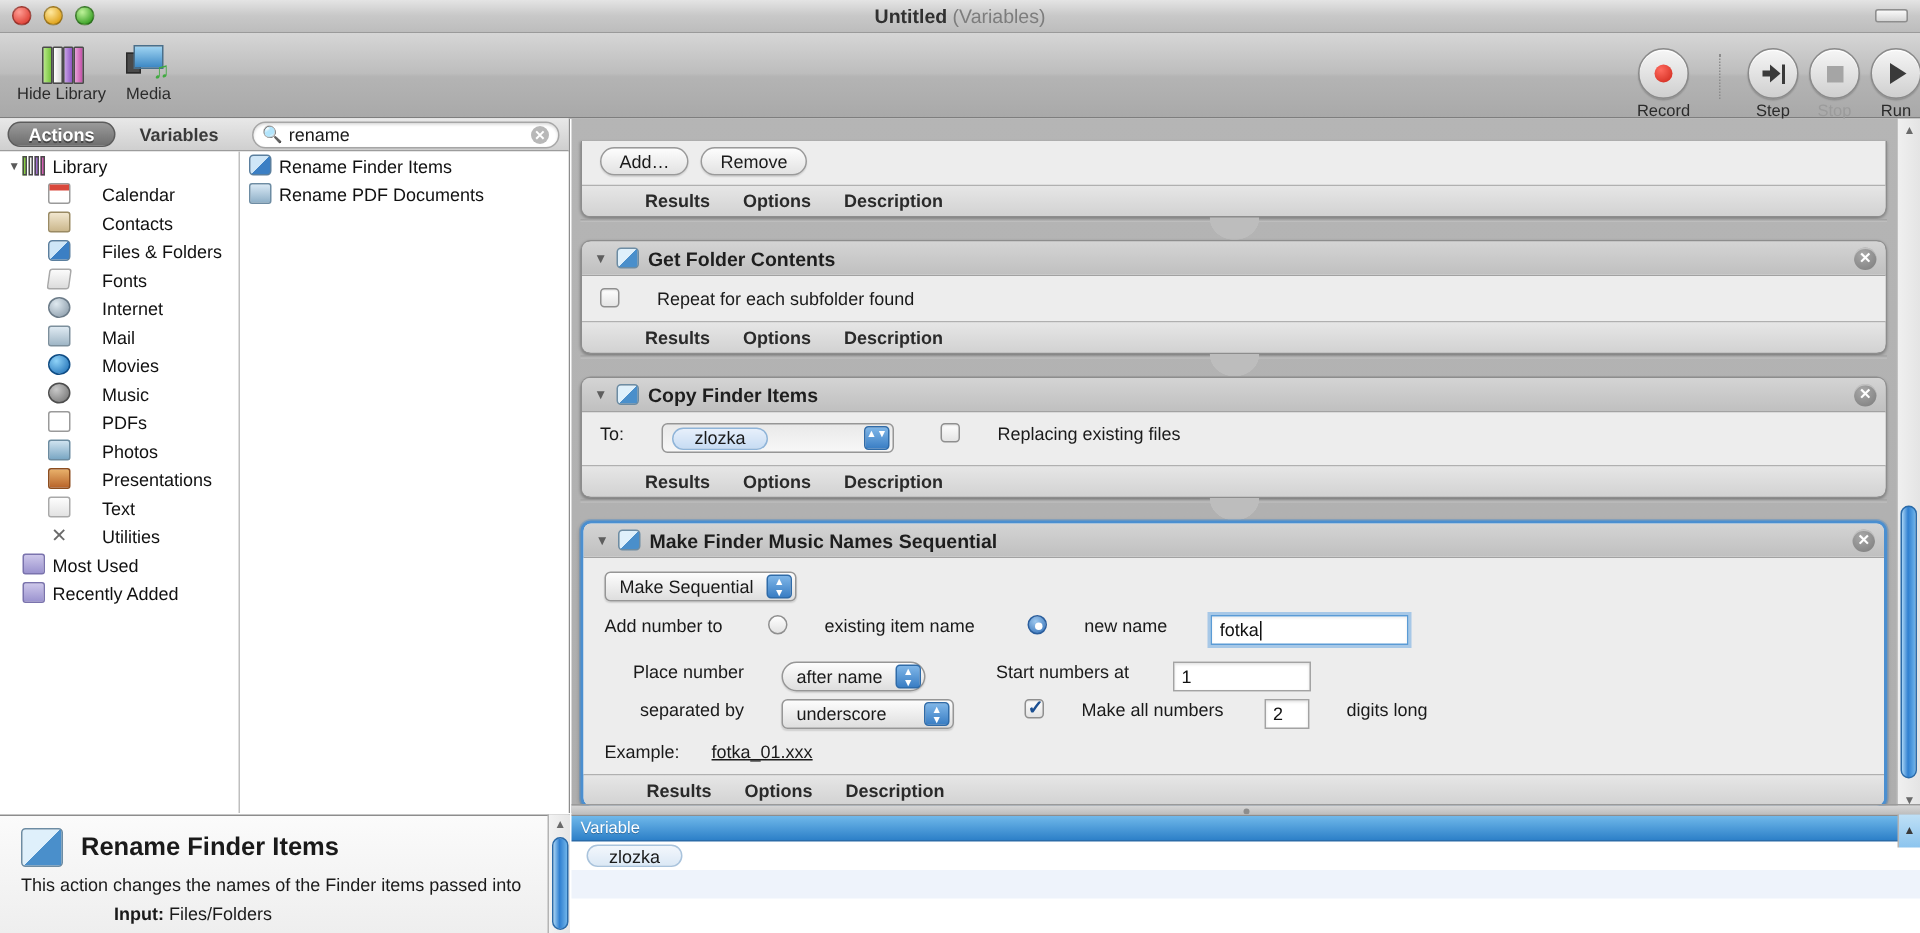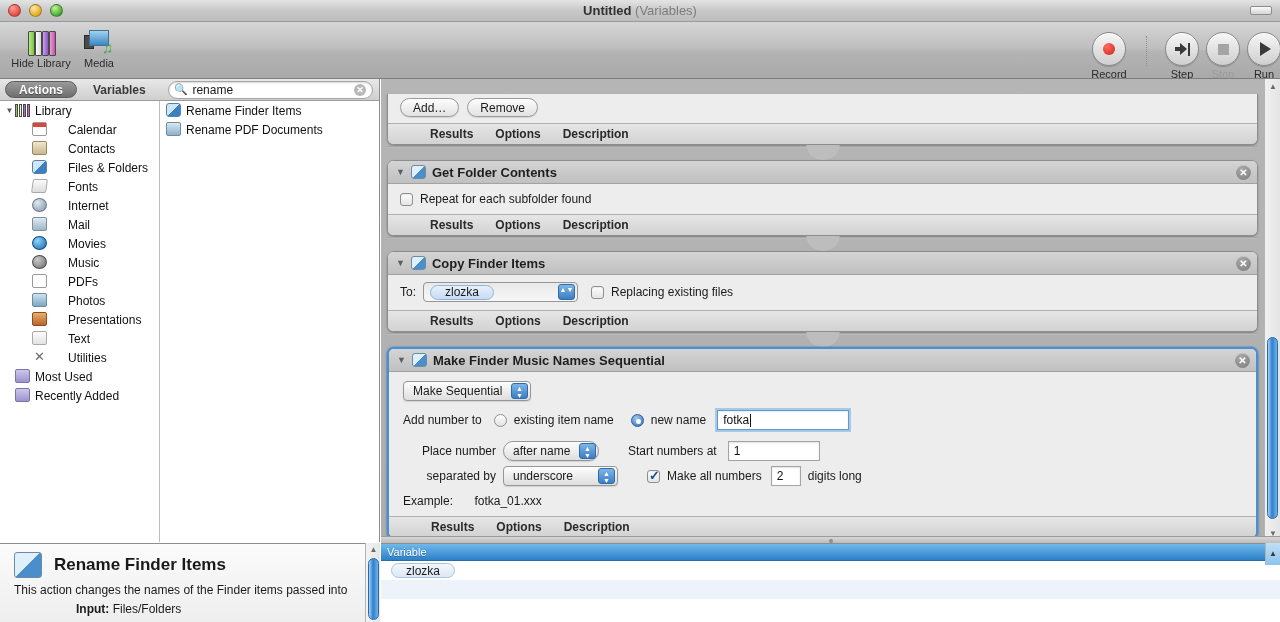--- a/index.html
+++ b/index.html
@@ -273,21 +273,21 @@
   .btnrow { padding: 4px 12px 6px; display: flex; gap: 8px; }
   .capbtn {
     height: 19px; padding: 0 12px; border-radius: 10px;
     background: linear-gradient(to bottom,#fdfdfd,#e2e2e2);
     border: 1px solid #9a9a9a; font-size: 12px; color: #1a1a1a;
     display: flex; align-items: center;
     box-shadow: 0 1px 1px rgba(0,0,0,.12);
   }
 
   
-  .frow { display: flex; align-items: center; gap: 7px; font-size: 12px; color: #1a1a1a; }
+  .frow { display: flex; align-items: flex-start; gap: 25px; font-size: 12px; color: #1a1a1a; }
   .frow + .frow { margin-top: 8px; }
   .cb {
     width: 13px; height: 13px; border-radius: 3px;
     background: linear-gradient(to bottom,#fefefe,#e4e4e4);
     border: 1px solid #8f8f8f; box-shadow: inset 0 1px 1px rgba(0,0,0,.08);
     display:inline-block; position: relative; flex: 0 0 13px;
   }
   .cb.on:after {
     content:'✓'; position:absolute; left:1px; top:-3px;
     font-size: 13px; color:#1b4f91; font-weight: bold;
@@ -338,21 +338,21 @@
     box-shadow: inset 0 1px 2px rgba(0,0,0,.12);
     display: flex; align-items: center; padding: 0 5px; font-size: 12px; color: #111;
   }
   .tfield.focus {
     border: 1px solid #5b9bd5;
     box-shadow: 0 0 0 2px rgba(110,170,225,.55), inset 0 1px 2px rgba(0,0,0,.08);
   }
   .caret { display:inline-block; width:1px; height:13px; background:#111; margin-left:1px; }
   .lbl-sm { font-size: 12px; color: #1a1a1a; }
   .example { margin-top: 8px; font-size: 12px; color: #1a1a1a; }
-  .example .val { margin-left: 18px; }
+  .example .val { margin-left: 18px; text-decoration: underline; }
 
   
   .vscroll {
     position: absolute; right: 0; top: 0; width: 16px; bottom: 0;
     background: linear-gradient(to right,#f0f0f0,#e4e4e4);
     border-left: 1px solid #b4b4b4;
   }
   .vscroll .thumb {
     position: absolute; left: 2px; width: 11px; border-radius: 6px;
     background: linear-gradient(to right,#a8d4f5,#2f7fd0 45%,#6fb4ea);

